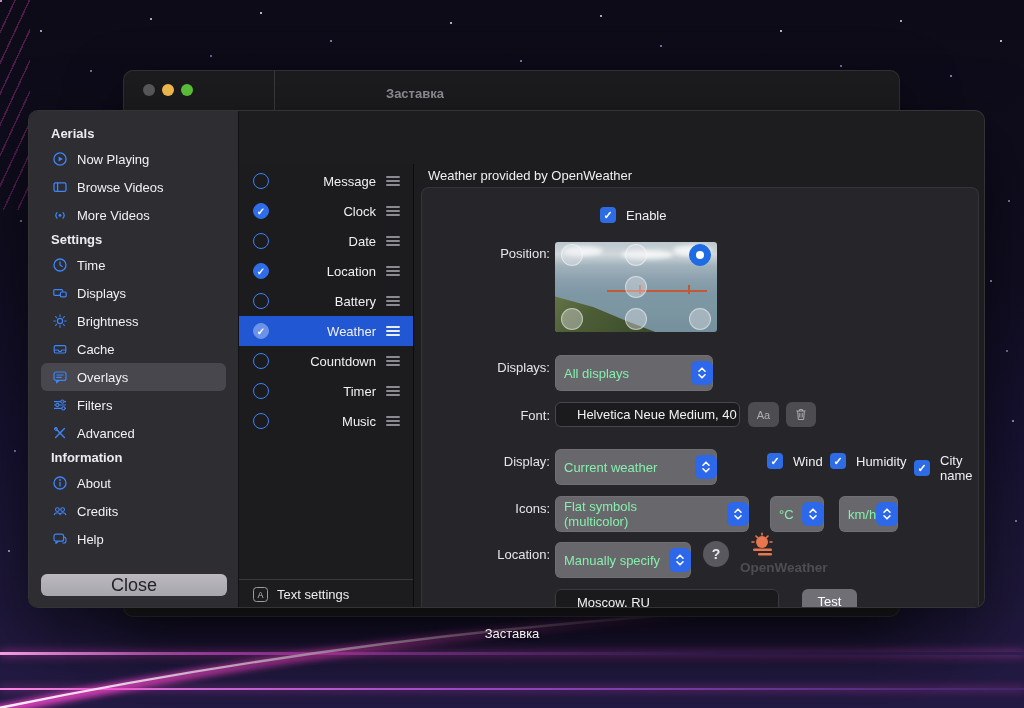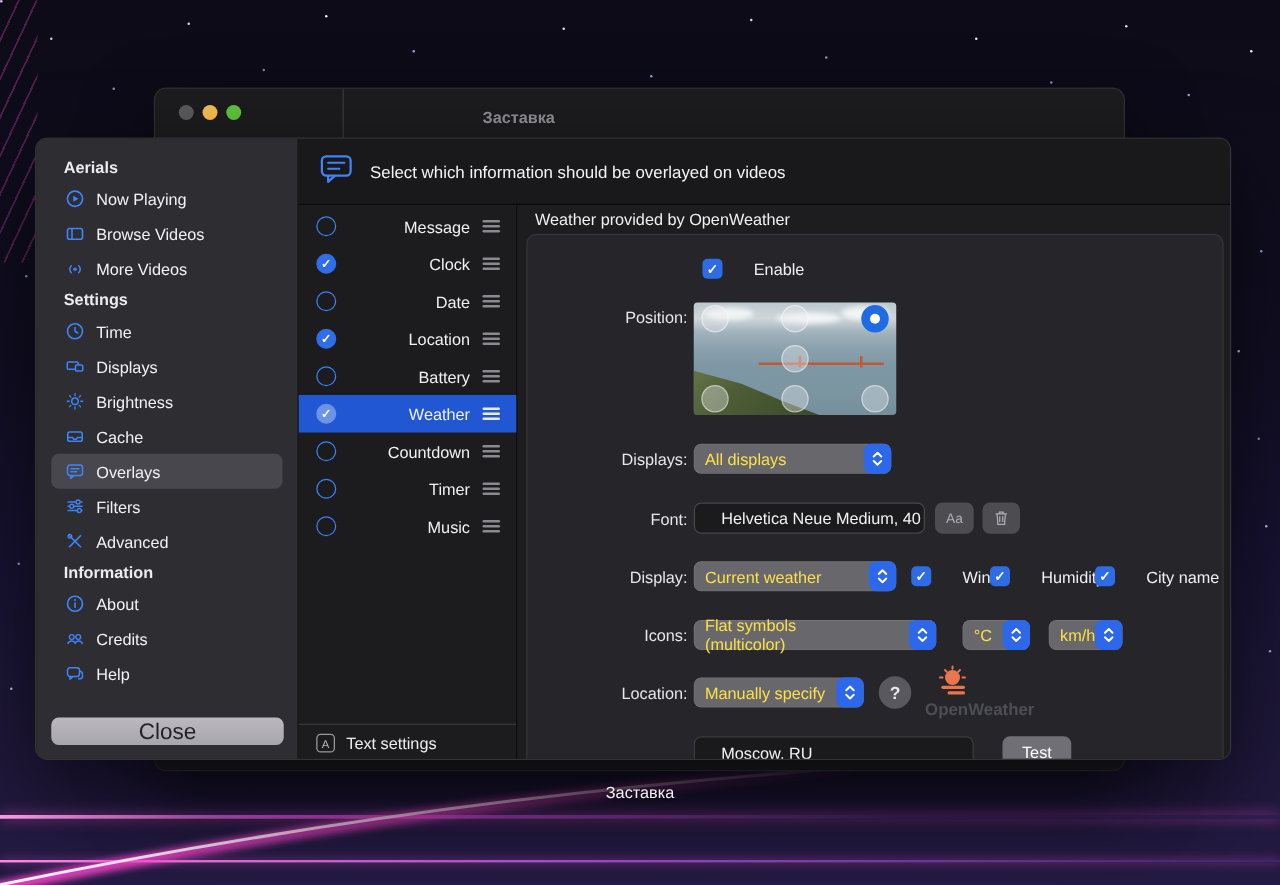--- a/index.html
+++ b/index.html
@@ -77,24 +77,24 @@
     font-size:9px;display:flex;align-items:center;justify-content:center;}
 
   
   .rightpanel{position:absolute;left:385px;top:53px;width:572px;height:445px;background:#1d1d20;}
   .provider{position:absolute;left:14px;top:4px;color:#f0f0f3;font-size:13px;}
   .gbox{position:absolute;left:7px;top:23px;width:558px;height:440px;border-radius:8px;
     background:#26262a;border:1px solid rgba(255,255,255,.07);overflow:hidden;}
   .flabel{position:absolute;left:0;width:128px;text-align:right;color:#e6e6e9;}
   .sq{width:16px;height:16px;border-radius:4px;background:#2e6ce6;display:flex;align-items:center;justify-content:center;flex:0 0 16px;}
   .sq::after{content:"✓";color:#fff;font-size:11px;font-weight:bold;}
-  .cbrow{position:absolute;display:flex;align-items:center;gap:25px;color:#f0f0f3;}
-
-  .dd{position:absolute;height:24px;background:#67676c;border-radius:6px;display:flex;align-items:center;
-    padding-left:9px;color:#fde047;box-shadow:inset 0 0 0 .5px rgba(255,255,255,.12);cursor:default;}
+  .cbrow{position:absolute;display:flex;align-items:center;gap:10px;color:#f0f0f3;margin-left:38px;}
+
+  .dd{position:absolute;height:36px;background:#67676c;border-radius:6px;display:flex;align-items:center;
+    padding-left:9px;color:#86efac;box-shadow:inset 0 0 0 .5px rgba(255,255,255,.12);cursor:default;}
   .dd-cap{margin-left:auto;width:22px;height:24px;background:#2c68e9;border-radius:6px;
     display:flex;align-items:center;justify-content:center;}
   .field{position:absolute;background:#1b1b1e;border:1px solid #46464b;border-radius:6px;color:#f2f2f5;
     display:flex;align-items:center;padding-left:21px;}
   .btn-gray{position:absolute;background:#4c4c51;border:none;border-radius:6px;color:#aeaeb4;
     display:flex;align-items:center;justify-content:center;font-family:inherit;cursor:pointer;}
   .thumb{position:absolute;left:133px;top:54px;width:162px;height:90px;border-radius:3px;overflow:hidden;
     background:linear-gradient(180deg,#bcc8cf 0%,#cfd7da 14%,#a2b3bd 26%,#8aa0ac 42%,#7e97a4 58%,#7b95a1 78%,#75909c 100%);}
   .cloud{position:absolute;border-radius:50%;background:rgba(255,255,255,.75);filter:blur(2px);}
   .headland{position:absolute;left:0;bottom:0;width:62%;height:58%;
@@ -286,30 +286,20 @@
             <path d="M4 10.2 V12.4 L6.4 10.2" stroke="currentColor" stroke-width="1.2" fill="none" stroke-linejoin="round"></path>
             <path d="M11.6 6 a2.4 2.4 0 0 1 2.4 2.4 v1.6 a2 2 0 0 1-2 2 h-1.6" stroke="currentColor" stroke-width="1.1" fill="none"></path>
           </svg>
       </span>
       <span>Help</span>
     </div>
 
     <button class="close-btn">Close</button>
   </aside>
 
-  <div class="hdr">
-    <span>
-      <svg width="26" height="25" viewBox="0 0 26 25">
-          <rect x="1.5" y="2" width="23" height="15.5" rx="3.5" stroke="#3f84f8" stroke-width="1.8" fill="none"></rect>
-          <path d="M6.5 17.5 V22.5 L12 17.5" stroke="#3f84f8" stroke-width="1.8" fill="none" stroke-linejoin="round"></path>
-          <path d="M6.5 7.2 H19.5 M6.5 12 H15.5" stroke="#3f84f8" stroke-width="1.7" stroke-linecap="round"></path>
-        </svg>
-    </span>
-    <span class="hdr-text">Select which information should be overlayed on videos</span>
-  </div>
 
   <div class="midcol">
     <div class="orow">
       <span class="ocb"></span>
       <span class="olabel">Message</span>
       <span class="drag">
           <i></i>
           <i></i>
           <i></i>
         </span>

